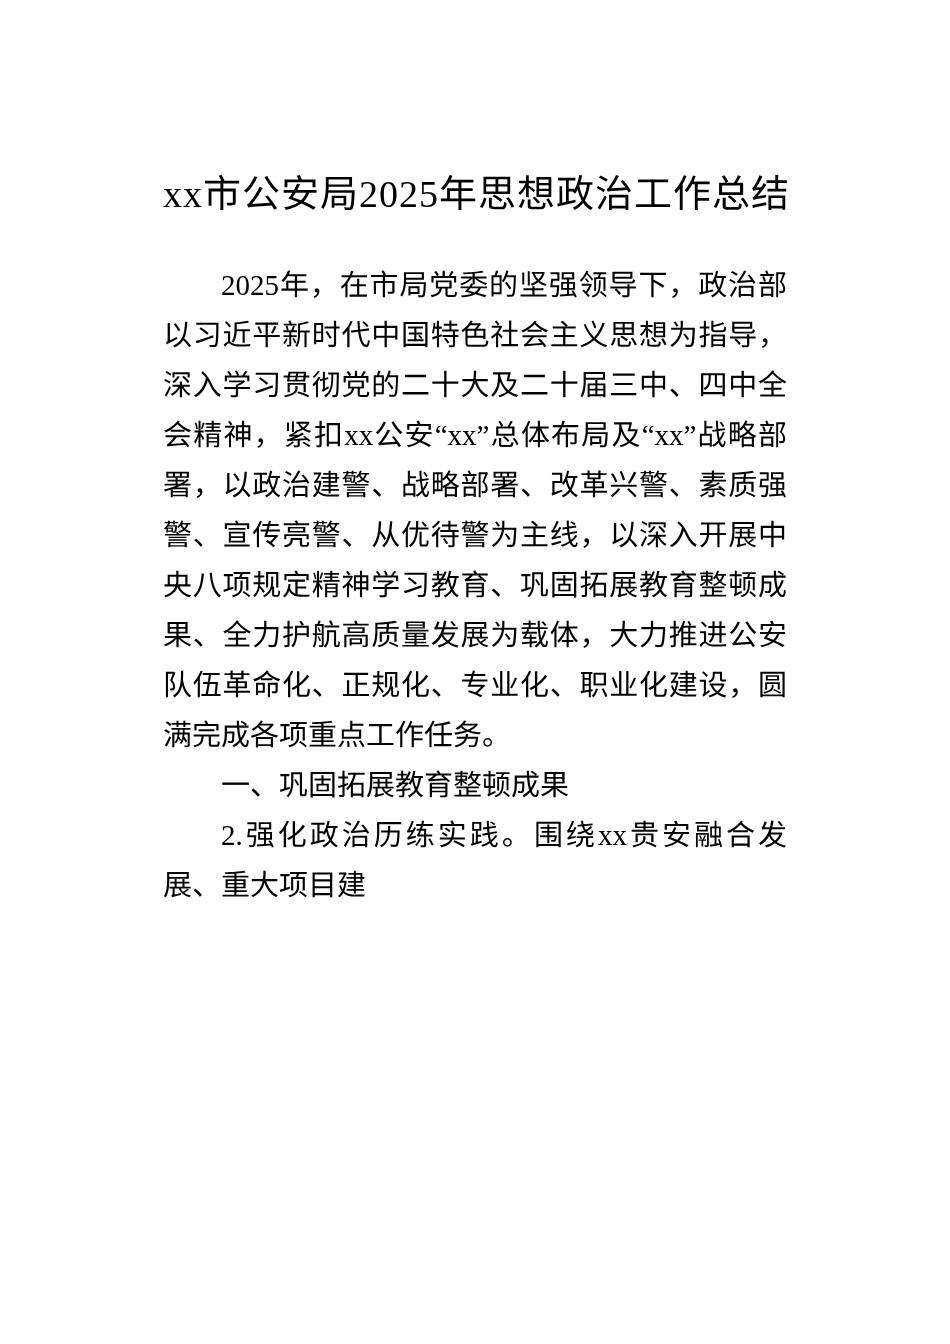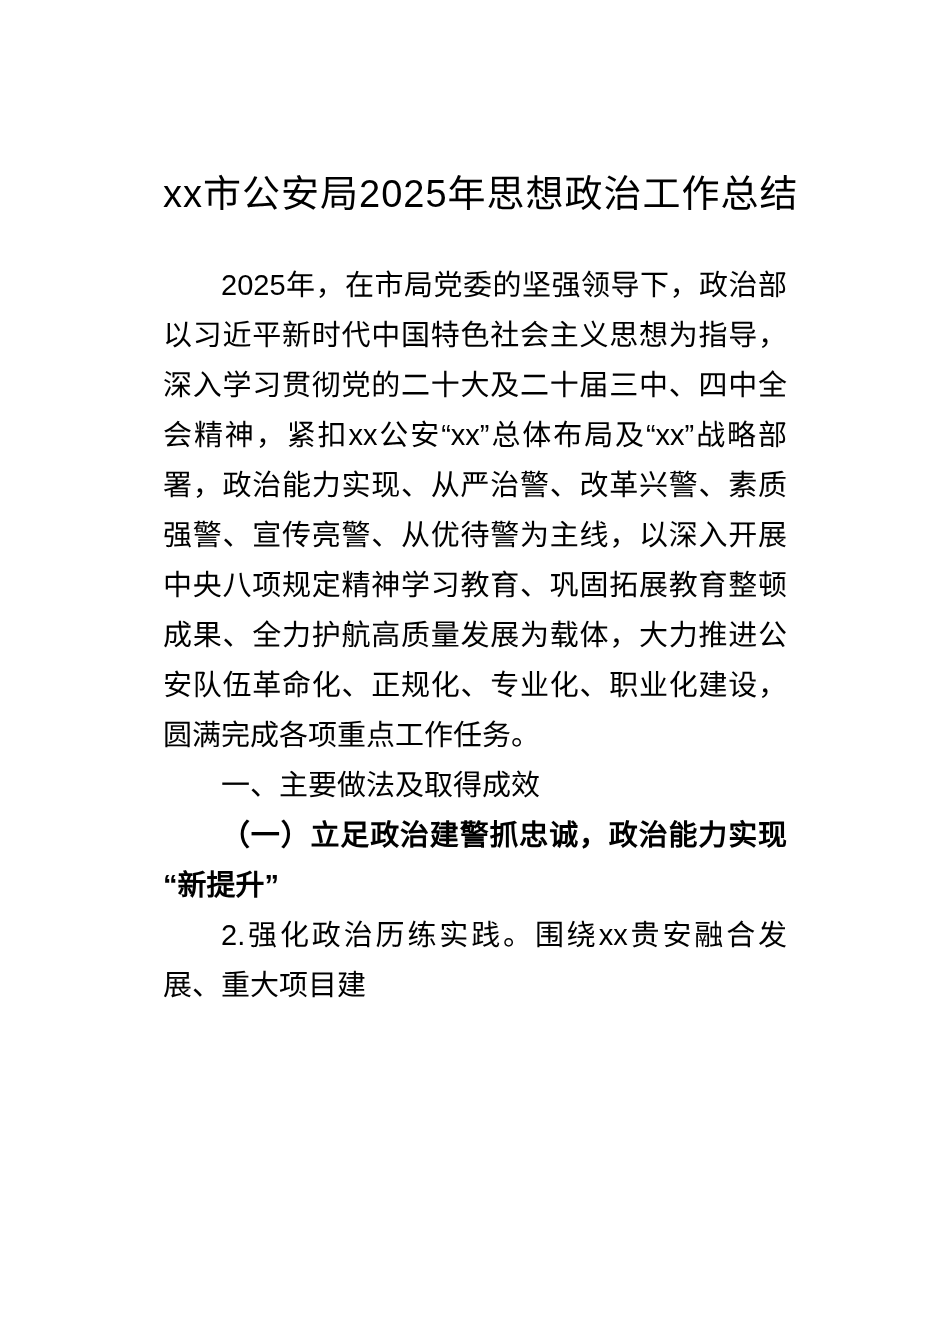--- a/index.html
+++ b/index.html
@@ -7,21 +7,21 @@
     padding: 0;
     background: #ffffff;
   }
   .page {
     position: relative;
     width: 850px;
     height: 1344px;
     margin: 0 auto;
     background: #ffffff;
     color: #000000;
-    font-family: Liberation Sans, sans-serif;
+    font-family: Liberation Serif, serif;
     box-sizing: border-box;
     padding: 170px 113px 0 113px;
     overflow: hidden;
   }
   .doc-title {
     margin: 0 0 42px 0;
     font-size: 38px;
     line-height: 48px;
     font-weight: 400;
     text-align: center;
@@ -43,21 +43,20 @@
   .para.heading-2 {
     font-weight: 700;
   }
 </style>
 </head>
 <body>
 
 <div class="page">
   <h1 class="doc-title"><span>xx市公安局2025年思想政治工作总结</span></h1>
 
-  <p class="para body">2025年，在市局党委的坚强领导下，政治部以习近平新时代中国特色社会主义思想为指导，深入学习贯彻党的二十大及二十届三中、四中全会精神，紧扣xx公安“xx”总体布局及“xx”战略部署，政治能力实现、从严治警、改革兴警、素质强警、宣传亮警、从优待警为主线，以深入开展中央八项规定精神学习教育、巩固拓展教育整顿成果、全力护航高质量发展为载体，大力推进公安队伍革命化、正规化、专业化、职业化建设，圆满完成各项重点工作任务。</p>
+  <p class="para body">2025年，在市局党委的坚强领导下，政治部以习近平新时代中国特色社会主义思想为指导，深入学习贯彻党的二十大及二十届三中、四中全会精神，紧扣xx公安“xx”总体布局及“xx”战略部署，以政治建警、战略部署、改革兴警、素质强警、宣传亮警、从优待警为主线，以深入开展中央八项规定精神学习教育、巩固拓展教育整顿成果、全力护航高质量发展为载体，大力推进公安队伍革命化、正规化、专业化、职业化建设，圆满完成各项重点工作任务。</p>
 
-  <p class="para heading-1">一、主要做法及取得成效</p>
+  <p class="para heading-1">一、巩固拓展教育整顿成果</p>
 
-  <p class="para heading-2">（一）立足政治建警抓忠诚，政治能力实现“新提升”</p>
 
 
   <p class="para body">2.强化政治历练实践。围绕xx贵安融合发展、重大项目建</p>
 </div>
 
 </body></html>

